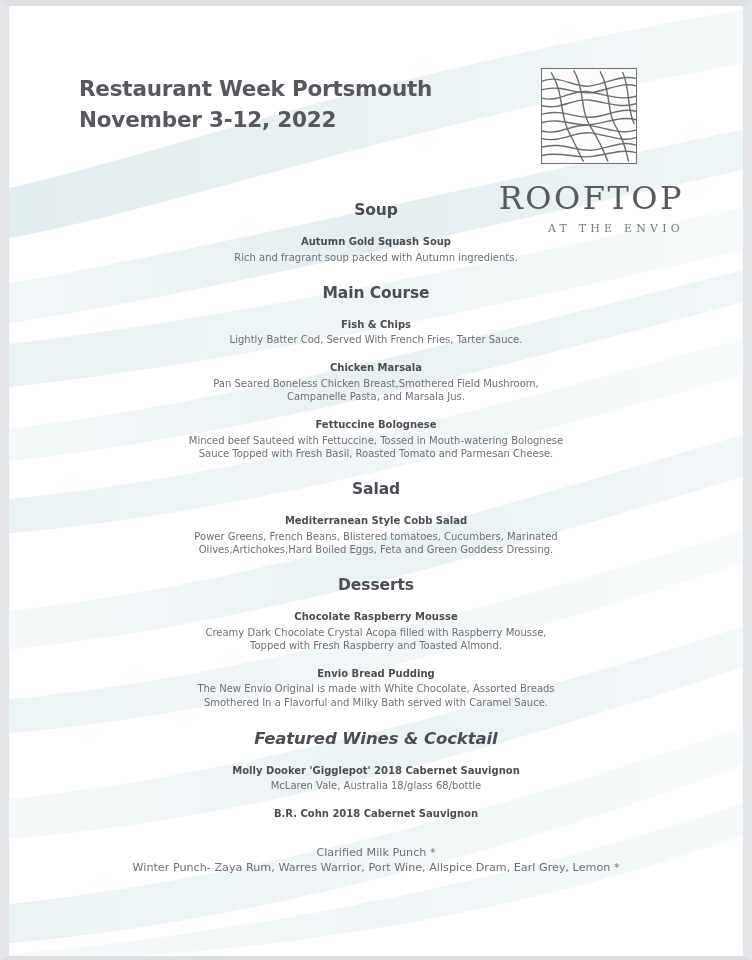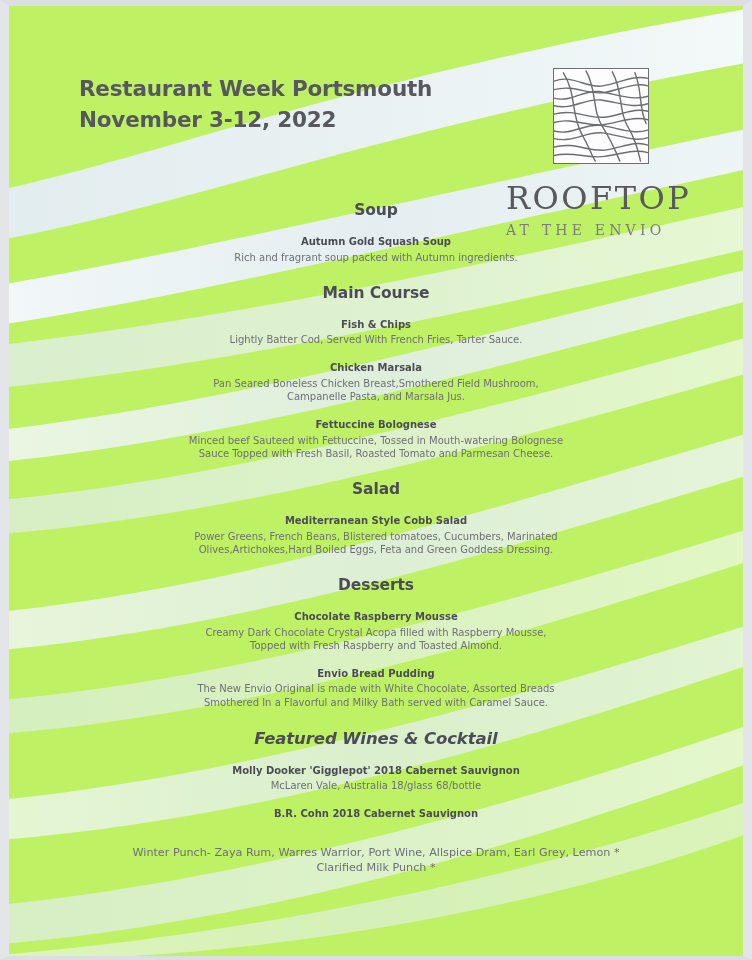--- a/index.html
+++ b/index.html
@@ -8,21 +8,21 @@
     width: 752px;
     height: 960px;
     background: #d8dadd;
     font-family: "DejaVu Sans", sans-serif;
   }
 
   #page {
     position: relative;
     width: 752px;
     height: 960px;
-    background: #bef264;
+    background: #ffffff;
     overflow: hidden;
     border-left: 9px solid #e3e5e8;
     border-right: 9px solid #e3e5e8;
     border-top: 6px solid #dcdee1;
     border-bottom: 4px solid #dcdee1;
   }
 
   
   #waves {
     position: absolute;
@@ -55,24 +55,24 @@
     font-family: "DejaVu Sans", sans-serif;
     font-weight: bold;
     font-size: 21.5px;
     line-height: 1.42;
     letter-spacing: -0.2px;
   }
   .title-line { white-space: nowrap; }
 
   .logo-block {
     position: absolute;
-    left: 497px;
+    left: 485px;
     top: 62px;
     width: 190px;
-    text-align: left;
+    text-align: right;
   }
 
   .logo-mark {
     width: 96px;
     height: 96px;
     margin: 0 auto;
     border: 1.4px solid #6d6f72;
     background: #fdfdfd;
     overflow: hidden;
   }
@@ -83,21 +83,21 @@
     font-family: "DejaVu Serif", serif;
     font-size: 32px;
     letter-spacing: 2.5px;
     color: #5a5a5e;
     font-weight: normal;
     line-height: 1;
   }
   .logo-sub {
     margin-top: 9px;
     font-family: "DejaVu Serif", serif;
-    font-size: 14px;
+    font-size: 11px;
     letter-spacing: 4.2px;
     color: #7b7b80;
     line-height: 1;
   }
 
   
   .menu {
     padding: 0 60px;
     text-align: center;
   }
@@ -281,19 +281,19 @@
             </div>
           </div>
           <div class="item">
             <div class="item-name">B.R. Cohn 2018 Cabernet Sauvignon</div>
           </div>
         </div>
       </div>
 
     <div class="menu">
       <div class="footnote">
+        <span class="ln">Clarified Milk Punch *</span>
         <span class="ln">Winter Punch- Zaya Rum, Warres Warrior, Port Wine, Allspice Dram, Earl Grey, Lemon *</span>
-        <span class="ln">Clarified Milk Punch *</span>
       </div>
     </div>
 
   </div>
 </div>
 
 </body></html>

